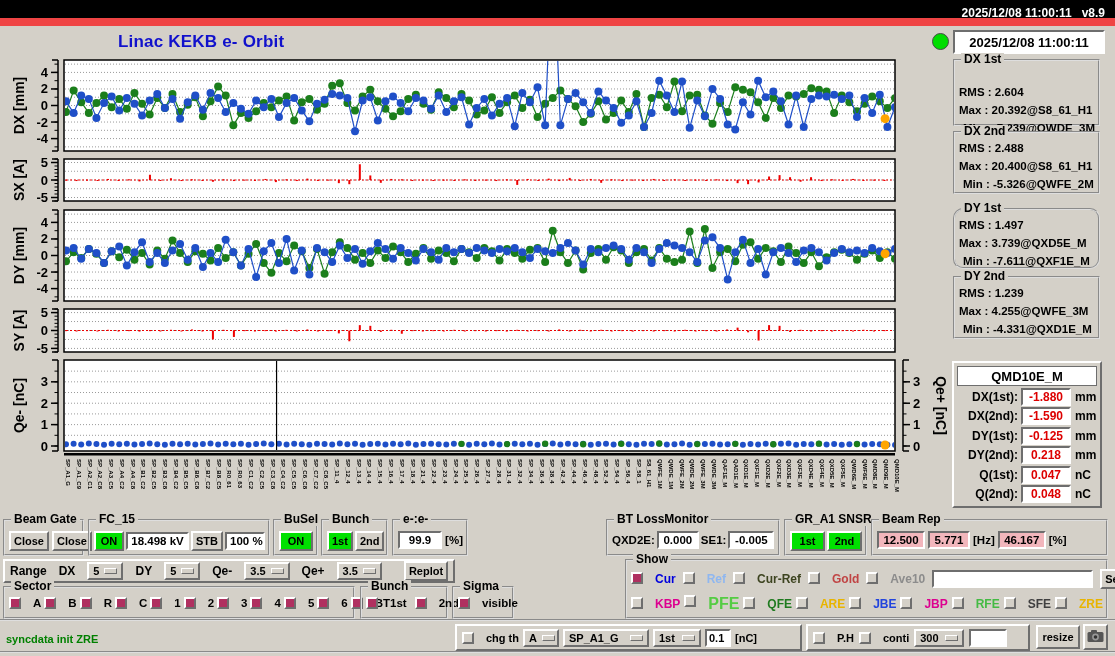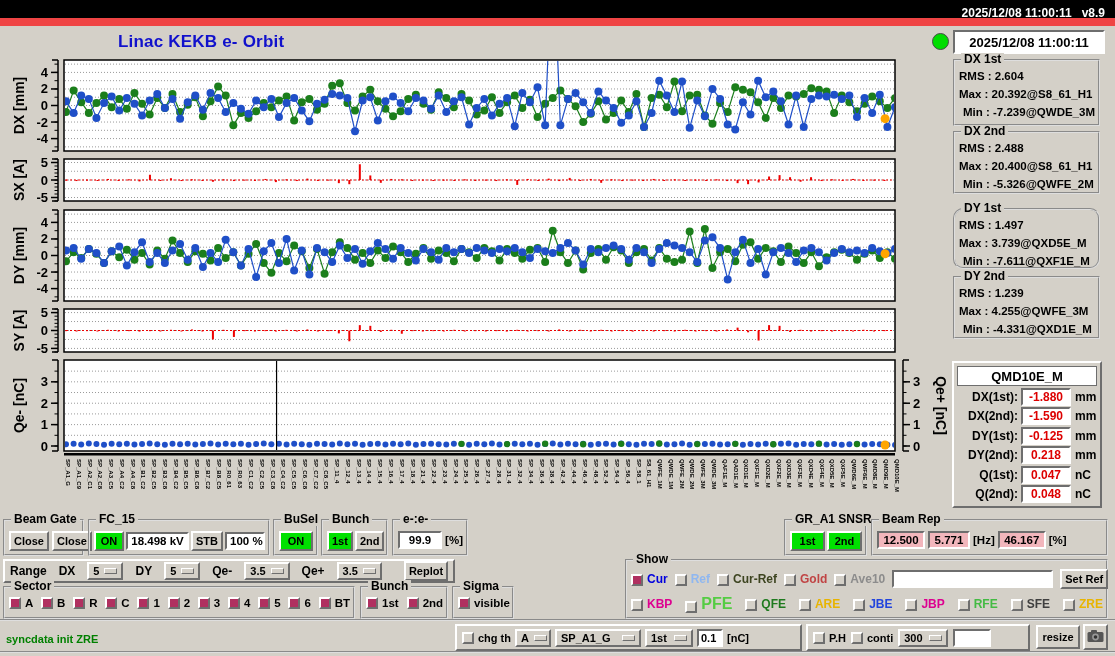--- a/index.html
+++ b/index.html
@@ -23,21 +23,21 @@
   .btn.green{background:#00e100}
   .val{background:#fff;border:2px solid;border-color:#6e6e6e #fff #fff #6e6e6e;
        font-size:11.5px;padding:1px 3px;white-space:nowrap;text-align:center;box-sizing:border-box}
   .val.pink{background:#f2b6bc}
   .lbl{font-size:11.5px;white-space:nowrap}
   .dd{display:inline-flex;align-items:center;justify-content:space-between;background:#d4d0c8;
       border:2px solid;border-color:#fff #6e6e6e #6e6e6e #fff;padding:1px 4px;font-size:11px;gap:5px;box-sizing:border-box}
   .ddi{width:11px;height:4px;border:1px solid;border-color:#fff #6e6e6e #6e6e6e #fff;background:#d4d0c8;flex:none}
   .entry{background:#fff;border:2px solid;border-color:#6e6e6e #fff #fff #6e6e6e;
          font-family:"Liberation Sans",sans-serif;font-weight:bold;font-size:11px;padding:1px 2px;box-sizing:border-box}
-  .cbi{display:inline-flex;align-items:flex-end;gap:4px;white-space:nowrap}
+  .cbi{display:inline-flex;align-items:flex-start;gap:12px;white-space:nowrap}
   .cb{width:12px;height:12px;background:#d4d0c8;border:2px solid;border-color:#fff #6e6e6e #6e6e6e #fff;box-sizing:border-box;flex:none}
   .cb.on{background:#b03060}
   .cbl{font-size:12px}
   .statbox{position:absolute;left:953px;width:147px;border:2px groove #dedede;box-sizing:border-box;background:#d4d0c8}
   .statbox .glabel{font-size:12px}
   .statrow{font-size:11.5px;line-height:18px;padding-left:4px;white-space:nowrap}
   .statrow.min{padding-left:8px}
   .monitor{position:absolute;left:952px;top:335px;width:150px;height:147px;
            border:2px solid;border-color:#fff #6e6e6e #6e6e6e #fff;background:#d4d0c8;box-sizing:border-box}
   .montitle{position:absolute;left:3px;top:3px;right:3px;height:18px;background:#fff;
@@ -1096,21 +1096,21 @@
       <text transform="translate(851.9350649350649 433) rotate(90)" font-size="6" font-weight="bold" text-anchor="start" fill="#000">QWD6E_M</text>
       <text transform="translate(862.7012987012987 433) rotate(90)" font-size="6" font-weight="bold" text-anchor="start" fill="#000">QWF6E_M</text>
       <text transform="translate(873.4675324675325 433) rotate(90)" font-size="6" font-weight="bold" text-anchor="start" fill="#000">QMD8E_M</text>
       <text transform="translate(884.2337662337662 433) rotate(90)" font-size="6" font-weight="bold" text-anchor="start" fill="#000">QMD9E_M</text>
       <text transform="translate(895 433) rotate(90)" font-size="6" font-weight="bold" text-anchor="start" fill="#000">QMD10E_M</text>
     </svg>
 
   <div id="stats-container">
       <div class="statbox" style="top: 33px; height: 67px;">
         <span class="glabel">DX 1st</span>
-        <div style="padding-top: 6px;">
+        <div style="padding-top: 22px;">
           <div class="statrow">RMS :  2.604</div>
           <div class="statrow">Max :  20.392@S8_61_H1</div>
           <div class="statrow min">Min :  -7.239@QWDE_3M</div>
         </div>
       </div>
       <div class="statbox" style="top: 105px; height: 63px;">
         <span class="glabel">DX 2nd</span>
         <div style="padding-top: 6px;">
           <div class="statrow">RMS :  2.488</div>
           <div class="statrow">Max :  20.400@S8_61_H1</div>
@@ -1206,20 +1206,29 @@
 
   <div class="gbox" style="left:392px;top:493px;width:76px;height:37px">
     <span class="glabel">e-:e-</span>
     <div class="grow">
       <span class="val" style="flex:1">99.9</span>
       <span class="lbl">[%]</span>
     </div>
   </div>
 
 
+  <div class="gbox" style="left:606px;top:493px;width:174px;height:37px">
+    <span class="glabel">BT LossMonitor</span>
+    <div class="grow" style="gap:2px">
+      <span class="lbl">QXD2E:</span>
+      <span class="val" style="width:42px">0.000</span>
+      <span class="lbl">SE1:</span>
+      <span class="val" style="width:46px">-0.005</span>
+    </div>
+  </div>
 
   <div class="gbox" style="left:784px;top:493px;width:83px;height:37px">
     <span class="glabel">GR_A1 SNSR</span>
     <div class="grow" style="gap:2px">
       <button class="btn green" style="flex:1">1st</button>
       <button class="btn green" style="flex:1">2nd</button>
     </div>
   </div>
 
   <div class="gbox" style="left:871px;top:493px;width:237px;height:37px">

